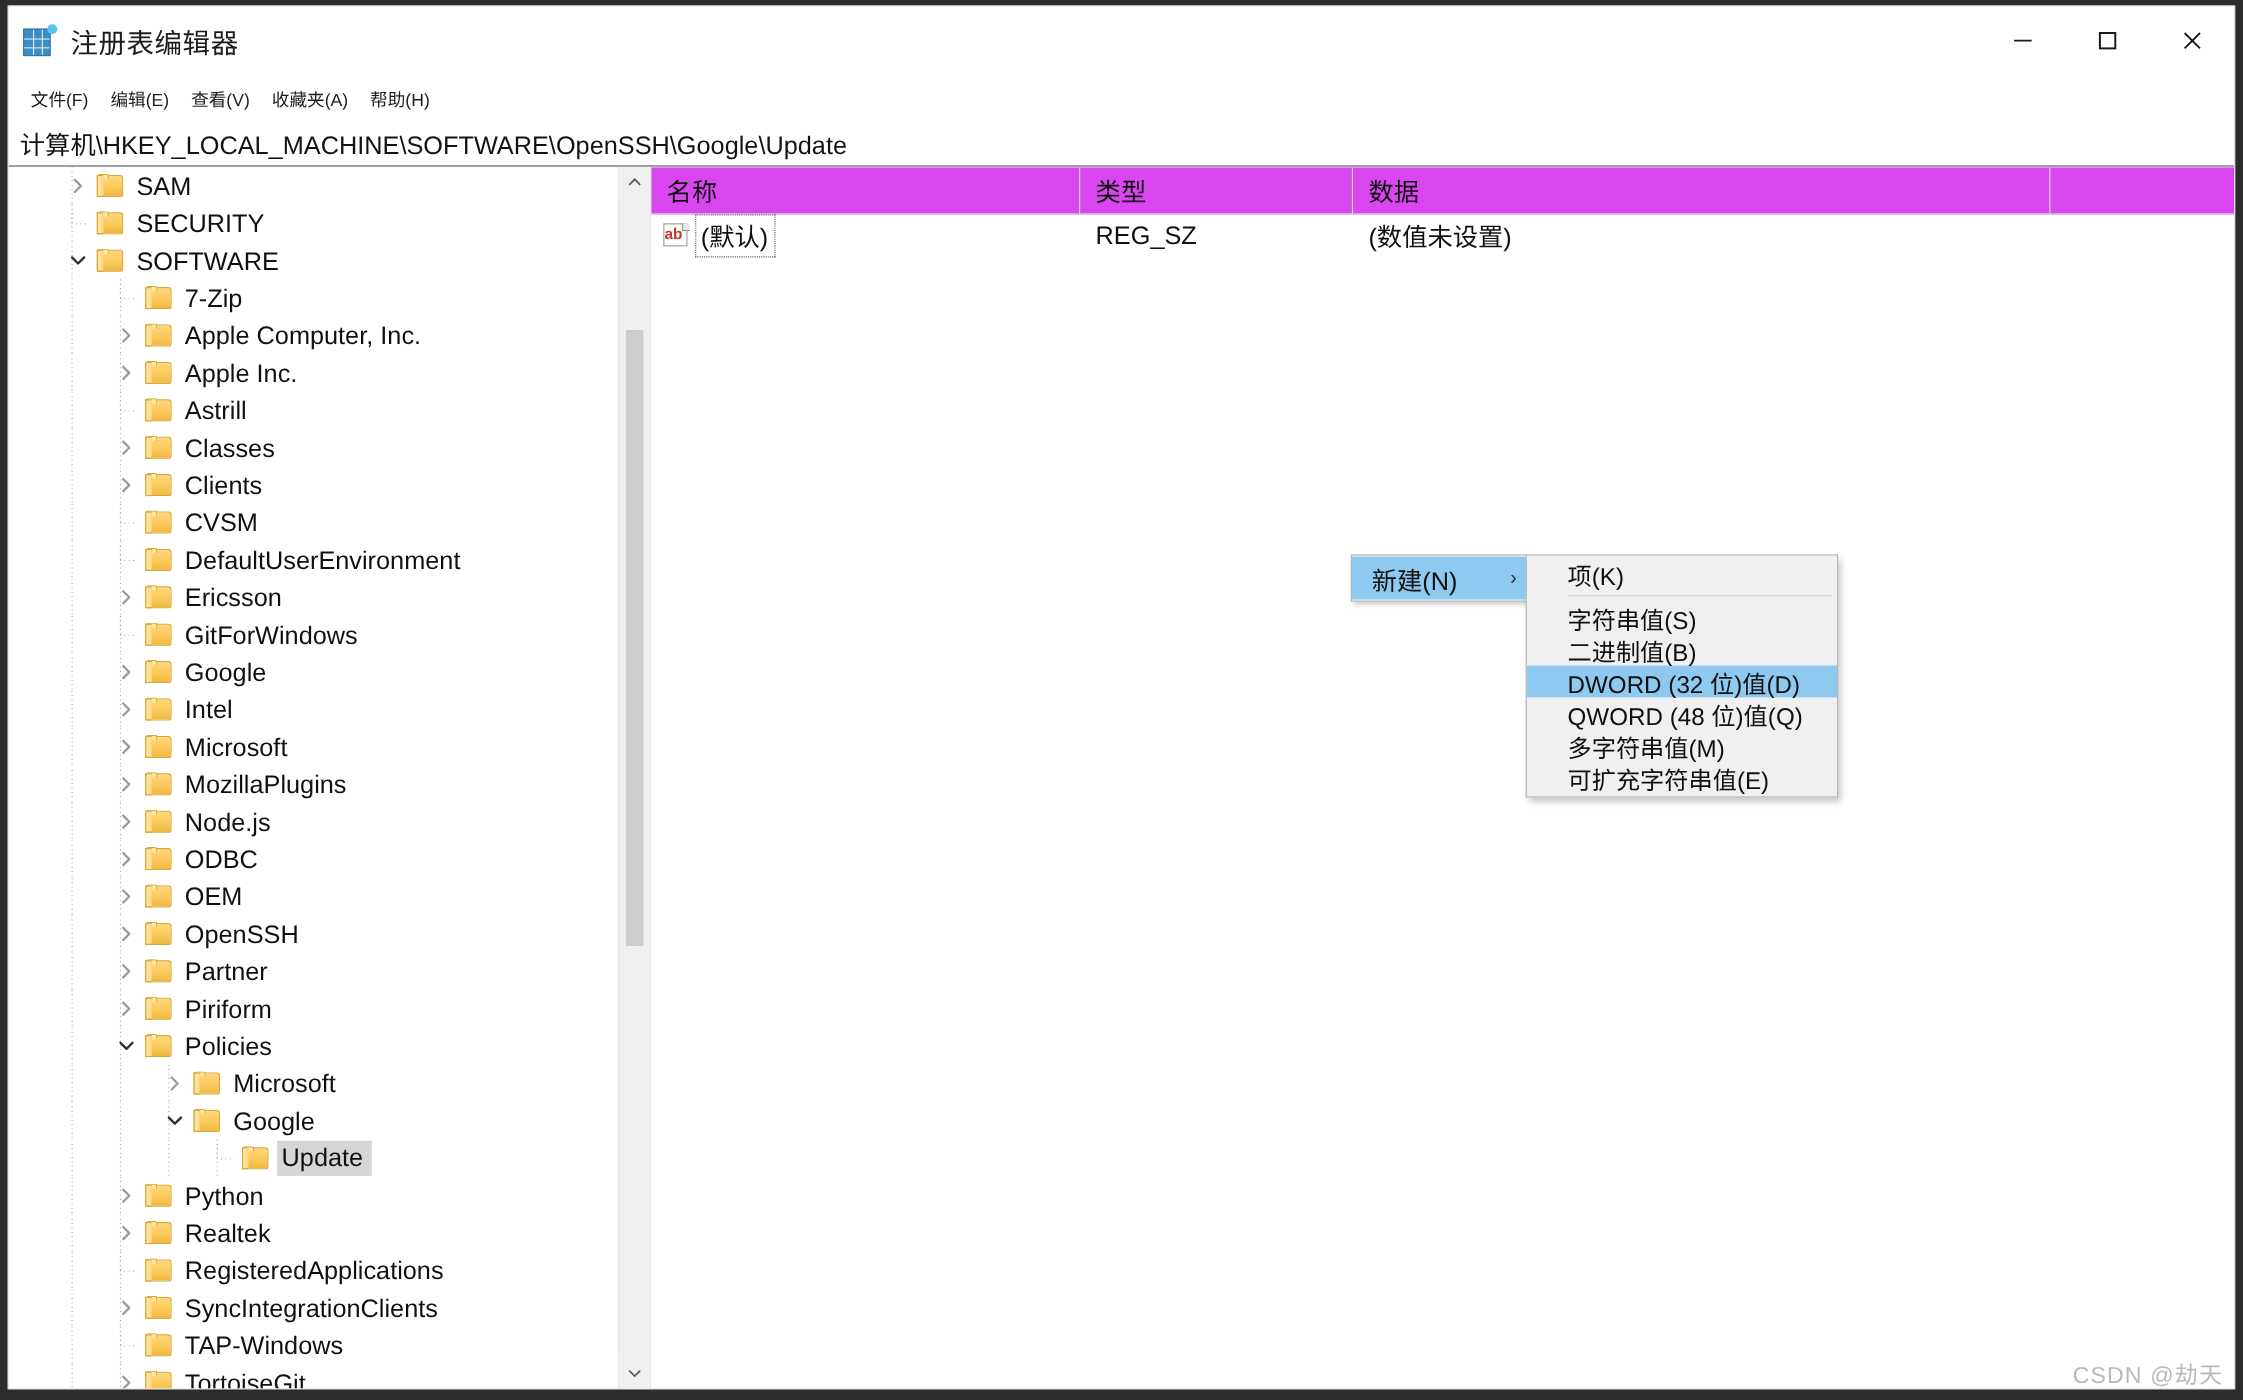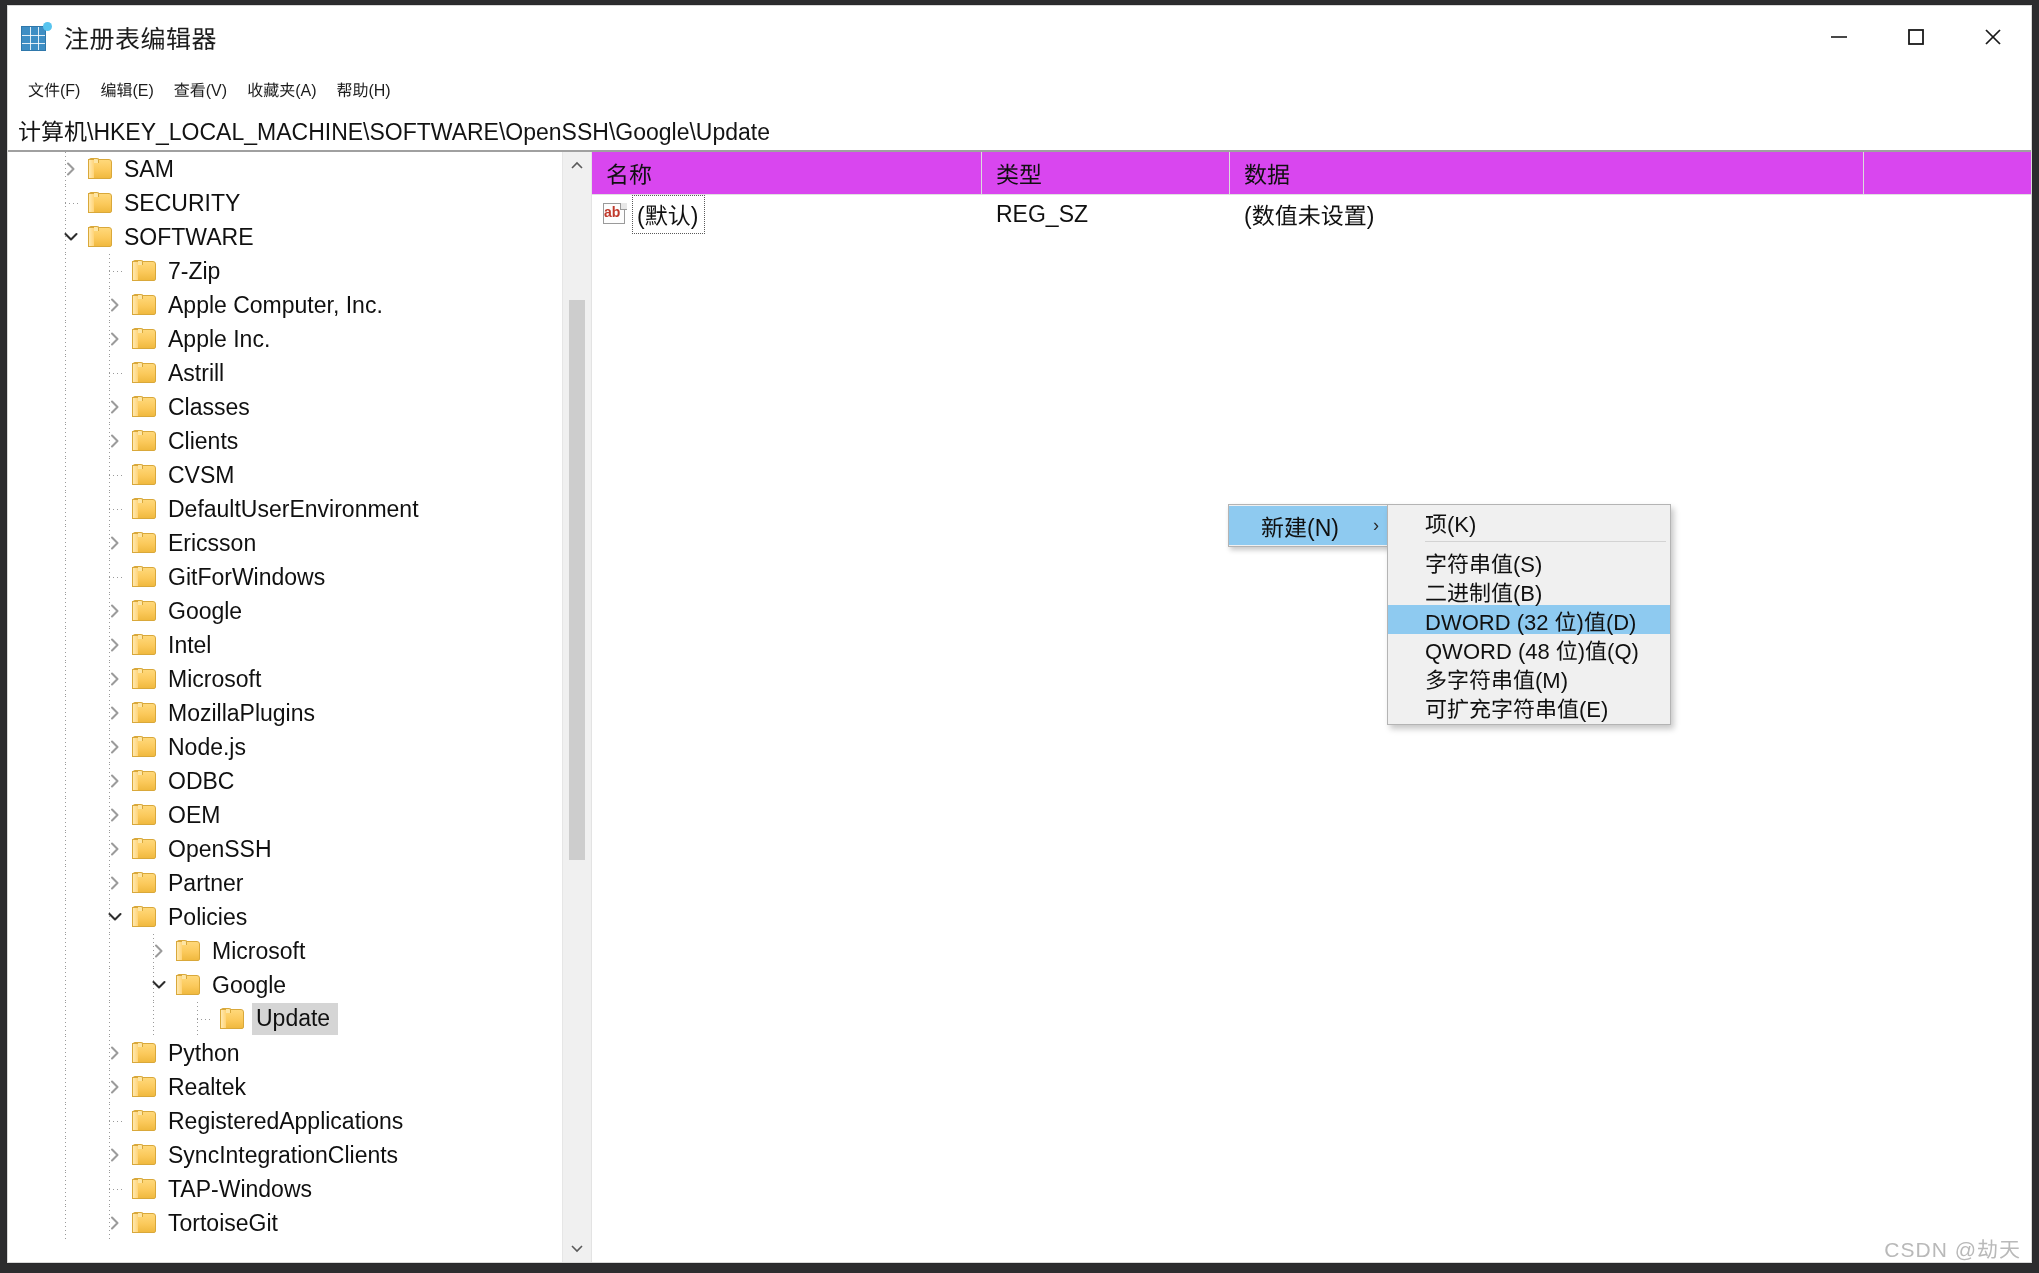--- a/index.html
+++ b/index.html
@@ -389,21 +389,21 @@
     box-shadow: 2px 3px 5px rgba(0,0,0,0.22);
     z-index: 40;
     padding: 1px 0;
     box-sizing: border-box;
   }
   #ctx-parent .mi {
     height: 39px;
     display: flex;
     align-items: center;
     justify-content: space-between;
-    padding: 0 10px 0 32px;
+    padding: 0 10px 0 18px;
     font-size: 23px;
     color: #101010;
     background: #8ecaf0;
     white-space: nowrap;
     cursor: default;
   }
   #ctx-parent .mi .arrow { font-size: 18px; color: #2b2b2b; padding-left: 8px; }
 
   #ctx-sub {
     position: absolute;
@@ -819,20 +819,36 @@
                 <span class="spine"></span>
               </span>
               <span class="tree-label">Partner</span>
             </div>
             <div class="tree-row">
               <span class="guide" style="left: 57px;"></span>
               <span class="guide" style="left: 101px;"></span>
               <span class="indent" style="width: 90px;"></span>
               <span class="chev">
                 <svg width="16" height="16" viewBox="0 0 16 16" aria-hidden="true">
+                  <polyline points="5,2.5 10.5,8 5,13.5" fill="none" stroke="#9b9b9b" stroke-width="2.1" stroke-linecap="round" stroke-linejoin="round"></polyline>
+                </svg>
+              </span>
+              <span class="folder">
+                <span class="back"></span>
+                <span class="flap"></span>
+                <span class="spine"></span>
+              </span>
+              <span class="tree-label">Piriform</span>
+            </div>
+            <div class="tree-row">
+              <span class="guide" style="left: 57px;"></span>
+              <span class="guide" style="left: 101px;"></span>
+              <span class="indent" style="width: 90px;"></span>
+              <span class="chev">
+                <svg width="16" height="16" viewBox="0 0 16 16" aria-hidden="true">
                   <polyline points="2.5,5 8,10.5 13.5,5" fill="none" stroke="#2d2d2d" stroke-width="2.1" stroke-linecap="round" stroke-linejoin="round"></polyline>
                 </svg>
               </span>
               <span class="folder">
                 <span class="back"></span>
                 <span class="flap"></span>
                 <span class="spine"></span>
               </span>
               <span class="tree-label">Policies</span>
             </div>

